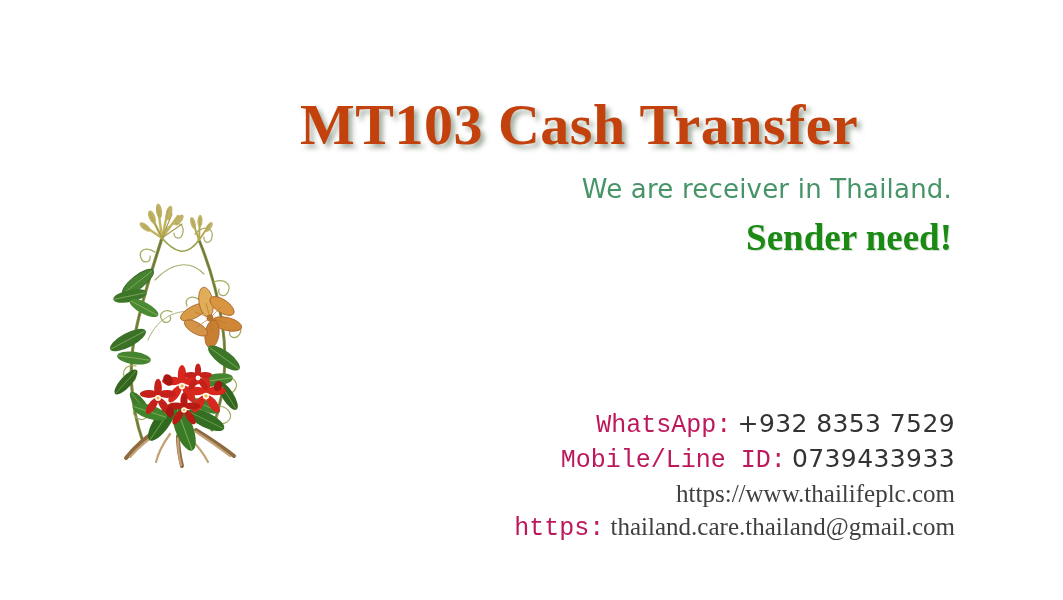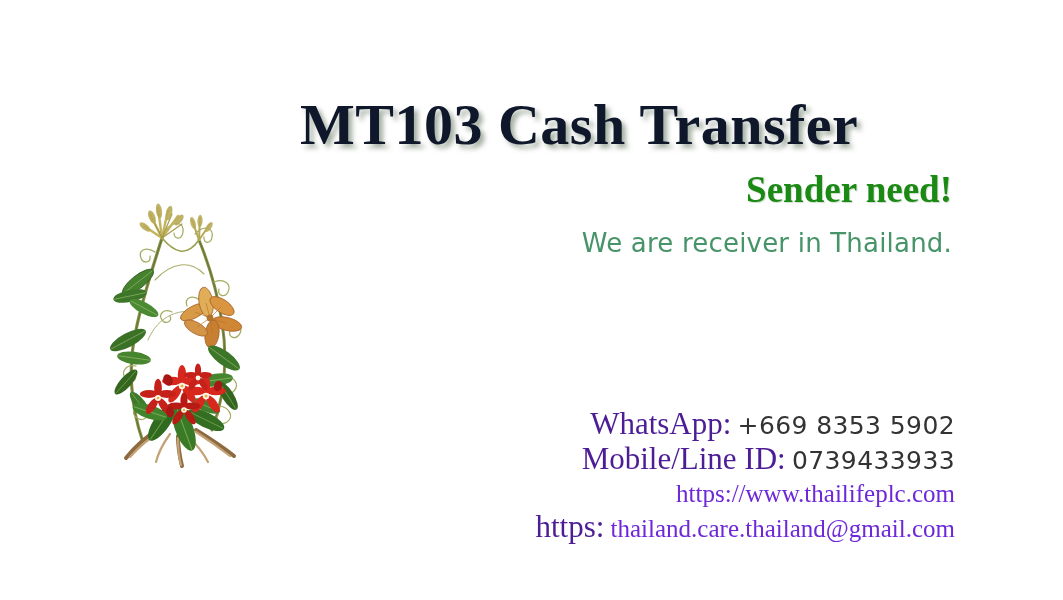--- a/index.html
+++ b/index.html
@@ -42,21 +42,21 @@
     width: 658px;
     text-align: right;
   }
 
   #main-title {
     font-family: "Liberation Serif", serif;
     font-weight: bold;
     font-size: 58px;
     line-height: 1.0;
     letter-spacing: 0.5px;
-    color: #0f172a;
+    color: #c2410c;
     text-shadow: 4px 4px 5px rgba(90, 110, 85, 0.55);
     white-space: nowrap;
     text-align: left;
     margin: 0;
   }
 
   #sub-title {
     font-family: "Liberation Serif", serif;
     font-weight: bold;
     font-size: 37px;
@@ -88,36 +88,36 @@
 
   .contact-line {
     font-family: "Liberation Serif", serif;
     font-size: 25px;
     line-height: 33px;
     white-space: nowrap;
     color: #3a3a3a;
   }
 
   .contact-label {
-    font-family: Liberation Serif, serif;
-    font-size: 31px;
-    color: #4c1d95;
+    font-family: Liberation Mono, monospace;
+    font-size: 25px;
+    color: #be185d;
   }
 
   .contact-value-num {
     font-family: "DejaVu Sans", sans-serif;
     font-size: 25px;
     letter-spacing: 0.4px;
     color: #333333;
   }
 
   .contact-value-plain {
     font-family: "Liberation Serif", serif;
     font-size: 25px;
-    color: #6d28d9;
+    color: #404040;
   }
 </style>
 </head>
 <body>
 
 <div id="canvas">
 
   <div id="floral-illustration">
     <svg viewBox="0 0 160 280" xmlns="http://www.w3.org/2000/svg" aria-hidden="true">
 
@@ -354,29 +354,29 @@
           <ellipse cx="118" cy="196" rx="4" ry="5.4" transform="rotate(20 118 196)"></ellipse>
           <ellipse cx="70" cy="222" rx="4" ry="5.2" transform="rotate(-12 70 222)"></ellipse>
         </g>
       </g>
 
     </svg>
   </div>
 
   <div id="headline-block">
     <div id="main-title">MT103 Cash Transfer</div>
+    <div id="tagline">We are receiver in Thailand.</div>
     <div id="sub-title">Sender need!</div>
-    <div id="tagline">We are receiver in Thailand.</div>
   </div>
 
   <div id="contact-block">
 
     <div class="contact-line">
       <span class="contact-label">WhatsApp:</span>
-      <span class="contact-value-num">+669 8353 5902</span>
+      <span class="contact-value-num">+932 8353 7529</span>
     </div>
 
     <div class="contact-line">
       <span class="contact-label">Mobile/Line ID:</span>
       <span class="contact-value-num">0739433933</span>
     </div>
 
     <div class="contact-line">
       <span class="contact-value-plain">https://www.thailifeplc.com</span>
     </div>

